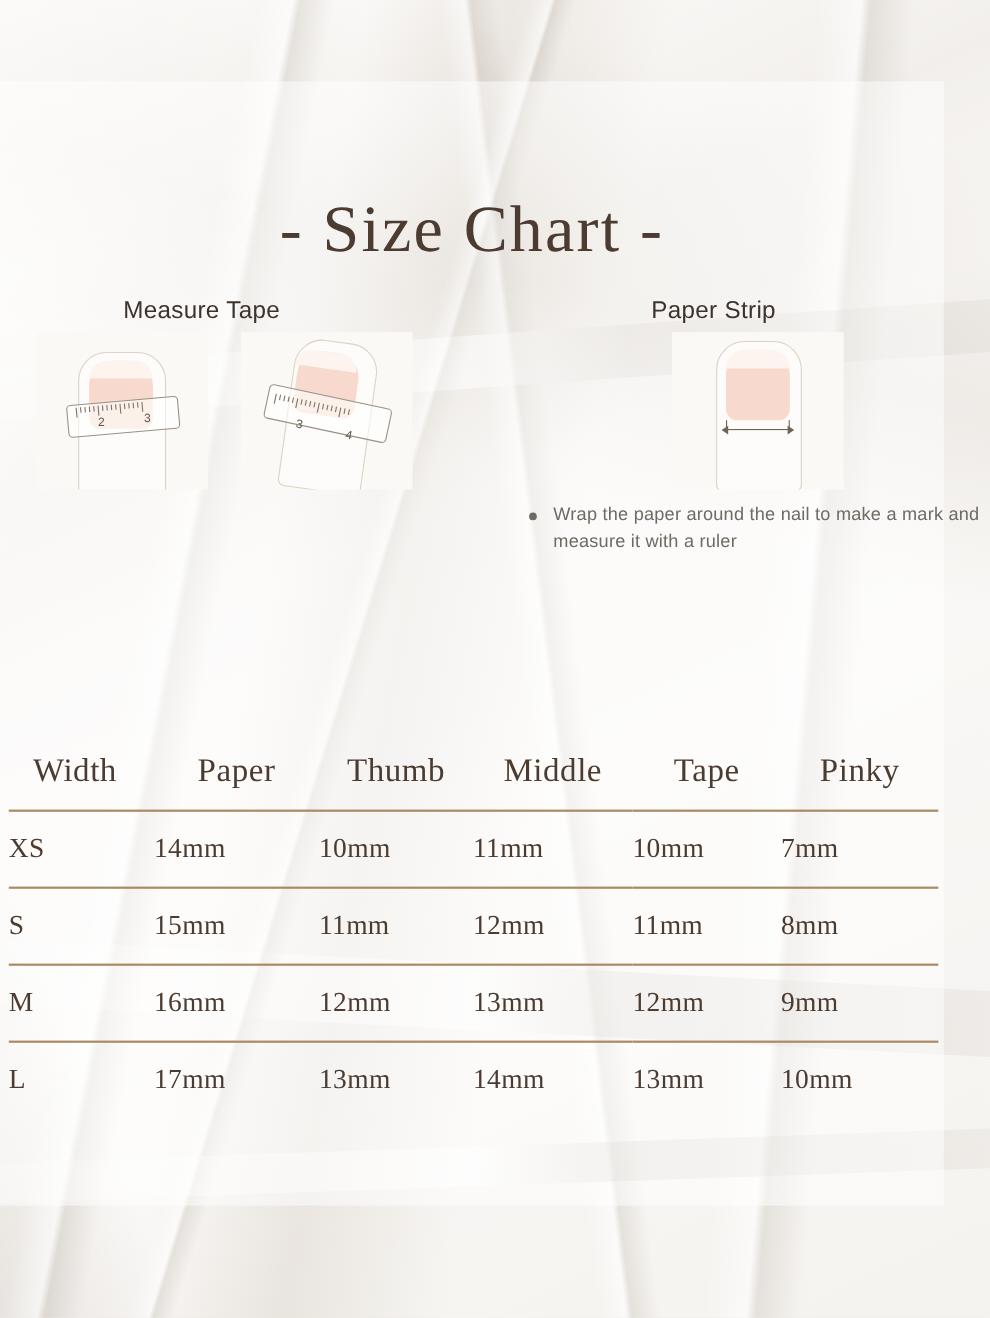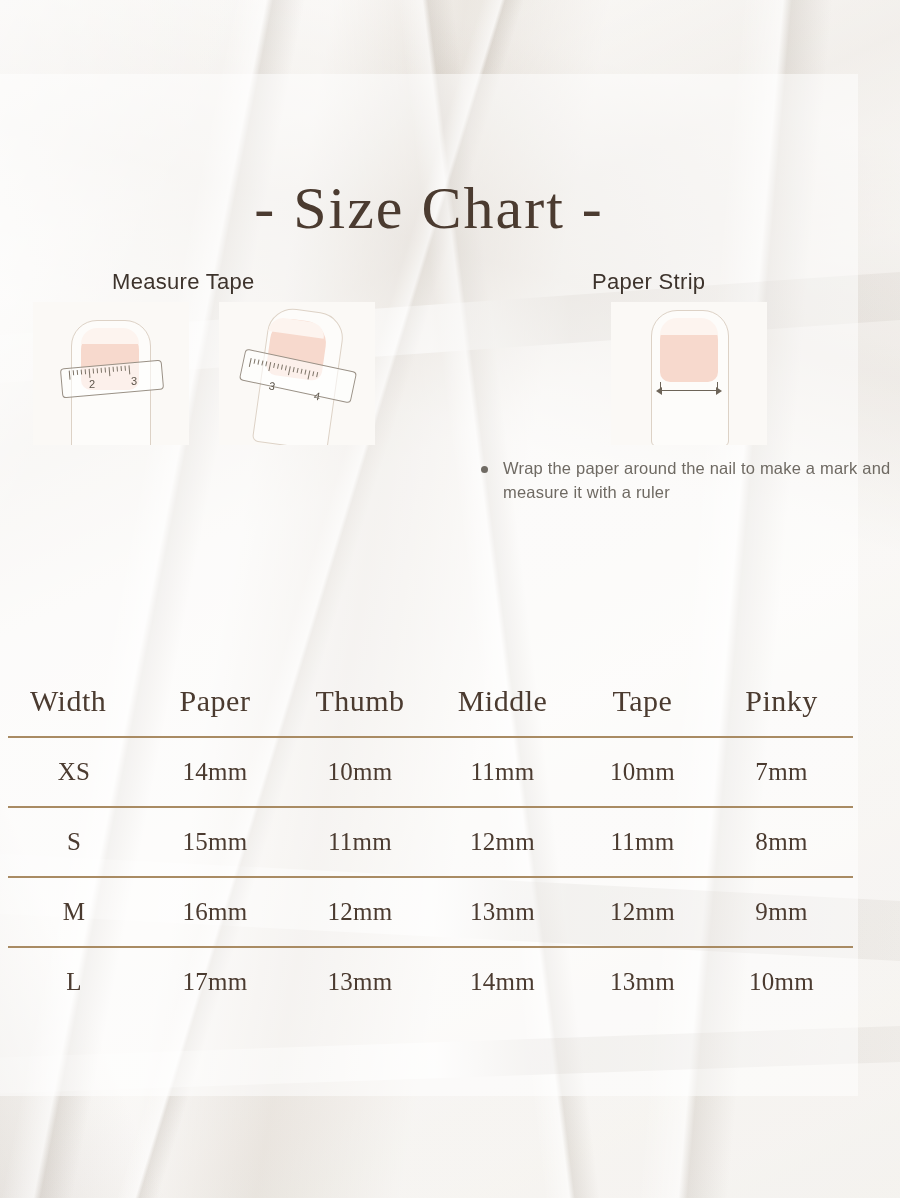--- a/index.html
+++ b/index.html
@@ -176,21 +176,21 @@
     font-weight: normal;
     font-size: 30px;
     padding: 0 0 18px 0;
     text-align: center;
     letter-spacing: 0.5px;
     margin-top: 16px;
   }
   thead th:first-child { text-align: left; padding-left: 22px; }
   tbody td {
     font-size: 25px;
-    text-align: center;
+    text-align: left;
     padding: 20px 0 20px 0;
     border-top: 2px solid #a98b63;
     letter-spacing: 0.3px;
   }
   tbody td:first-child { width: 132px; }
   tbody tr:first-child td { border-top: 2px solid #a98b63; }
   .col-thumb  { width: 150px; }
   .col-index  { width: 140px; }
   .col-middle { width: 145px; }
   .col-ring   { width: 135px; }

